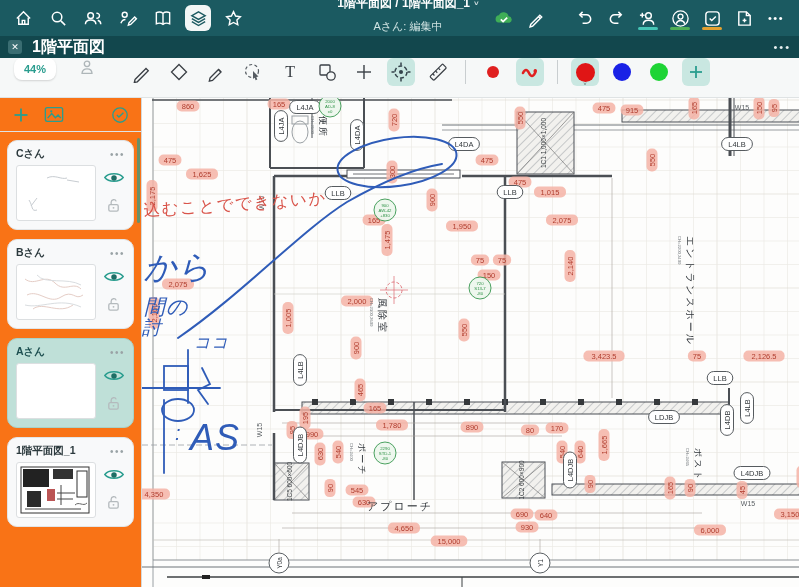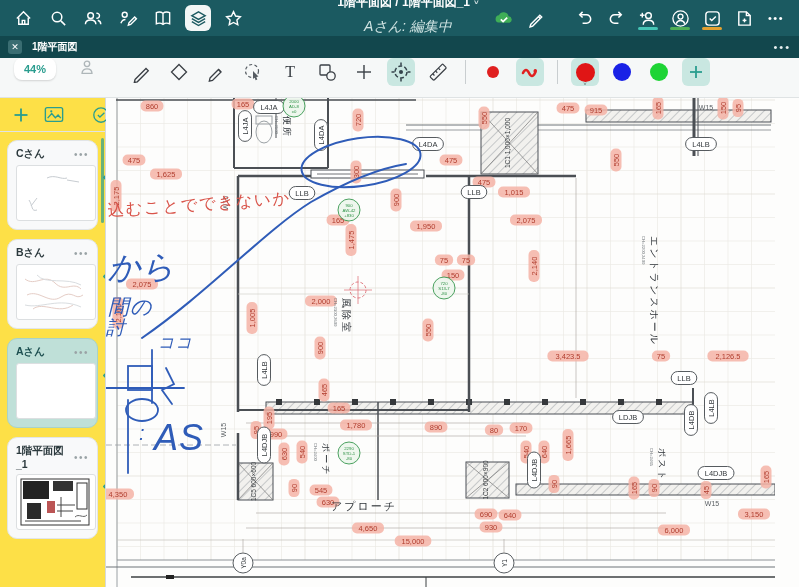--- a/index.html
+++ b/index.html
@@ -12,50 +12,50 @@
     padding:0 10px; position:relative; flex:none; }
   .tb-left { display:flex; align-items:center; gap:9px; }
   .icon-btn { width:26px; height:26px; display:flex; align-items:center; justify-content:center;
     border:none; background:transparent; cursor:pointer; border-radius:6px; position:relative; }
   .icon-btn.active { background:#f2f6f6; }
   .icon-btn svg { display:block; }
   .tb-center { position:absolute; left:50%; top:0; transform:translateX(-44%);
     height:29px; display:flex; flex-direction:column; justify-content:center; align-items:center; color:#fff; }
   .tb-title { font-size:12px; font-weight:bold; white-space:nowrap; display:flex; align-items:center; gap:4px;}
   .tb-title .caret { font-size:8px; opacity:.8; }
-  .tb-sub { font-size:14px; color:#cfe3e2; margin-top:7px;font-style:italic; }
+  .tb-sub { font-size:11px; color:#cfe3e2; margin-top:7px; }
   .tb-right { margin-left:auto; display:flex; align-items:center; gap:6px; }
   .underline { position:absolute; bottom:1px; left:3px; right:3px; height:3px; border-radius:2px; }
 
   
   .tabstrip { height:22px; background:#12474d; display:flex; align-items:center;
     padding:0 8px; flex:none; }
   .tab-close { width:14px; height:14px; border-radius:3px; background:#3a6d72; color:#fff;
     font-size:9px; line-height:14px; text-align:center; border:none; cursor:pointer; }
-  .tab-label { color:#fff; font-size:10px; margin-left:10px; font-weight:bold; }
+  .tab-label { color:#fff; font-size:16px; margin-left:10px; font-weight:bold; }
   .tab-more { margin-left:auto; color:#e8f1f1; font-size:11px; letter-spacing:2px; background:none; border:none; cursor:pointer;}
 
   
   .toolbar { height:40px; background:#f6f8f8; border-bottom:1px solid #dfe3e4;
     display:flex; align-items:flex-start; flex:none; position:relative; }
   .zoom-pill { margin-left:14px; background:#fff; border-radius:8px; box-shadow:0 1px 2px rgba(0,0,0,.15);
     color:#2a9d8f; font-size:11px; font-weight:bold; padding:5px 10px; border:none; cursor:pointer; }
   .tb-person { margin-left:22px; }
   .tools { display:flex; align-items:center; gap:9px; margin-left:32px; }
   .tool { width:28px; height:28px; border:none; background:transparent; border-radius:6px;
     display:flex; align-items:center; justify-content:center; cursor:pointer; position:relative; }
   .tool.selected { background:#c9e7e1; }
   .tool .caret-dn { position:absolute; bottom:-1px; left:50%; transform:translateX(-50%);
     font-size:6px; color:#55666b; }
   .tdivider { width:1px; height:24px; background:#c9ced0; margin:0 4px; }
   .dot { border-radius:50%; display:block; }
 
   
   .main { flex:1; display:flex; min-height:0; }
-  .sidebar { width:106px; background:#fde047; border-right:1px solid #d5d9da;
+  .sidebar { width:142px; background:#f97316; border-right:1px solid #d5d9da;
     display:flex; flex-direction:column; position:relative; flex:none; }
   .sb-scroll { position:absolute; right:1px; top:40px; width:3px; height:85px;
     background:#2a9d8f; border-radius:2px; opacity:.7; }
   .sb-actions { height:34px; display:flex; align-items:center; padding:0 12px; gap:14px;
     border-bottom:1px solid #e0e3e4; }
   .sb-actions .spacer { flex:1; }
   .sb-act { background:none; border:none; cursor:pointer; display:flex; align-items:center; }
   .cards { flex:1; overflow:hidden; padding:8px 7px; }
   .layer-card { background:#f8f9fa; border:1px solid #e2e5e7; border-radius:10px;
     padding:6px 8px 8px; margin-bottom:9px; cursor:pointer; }

